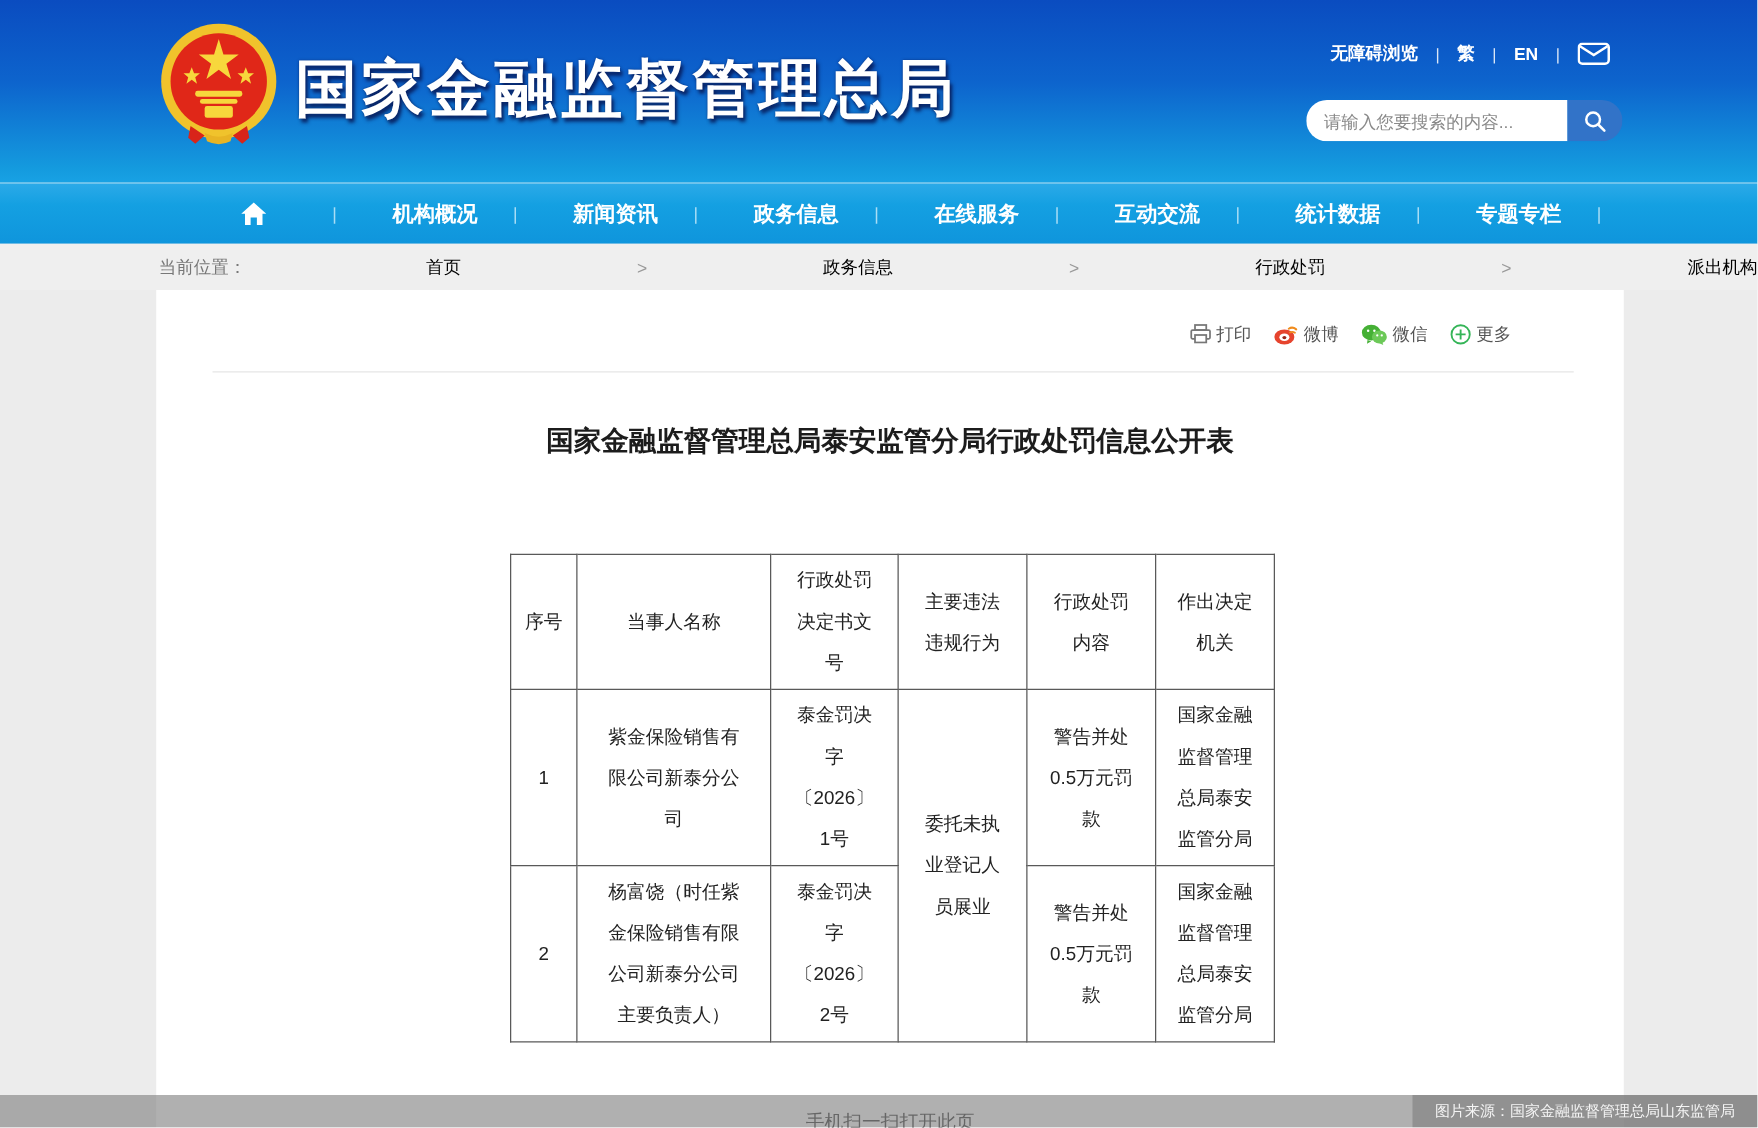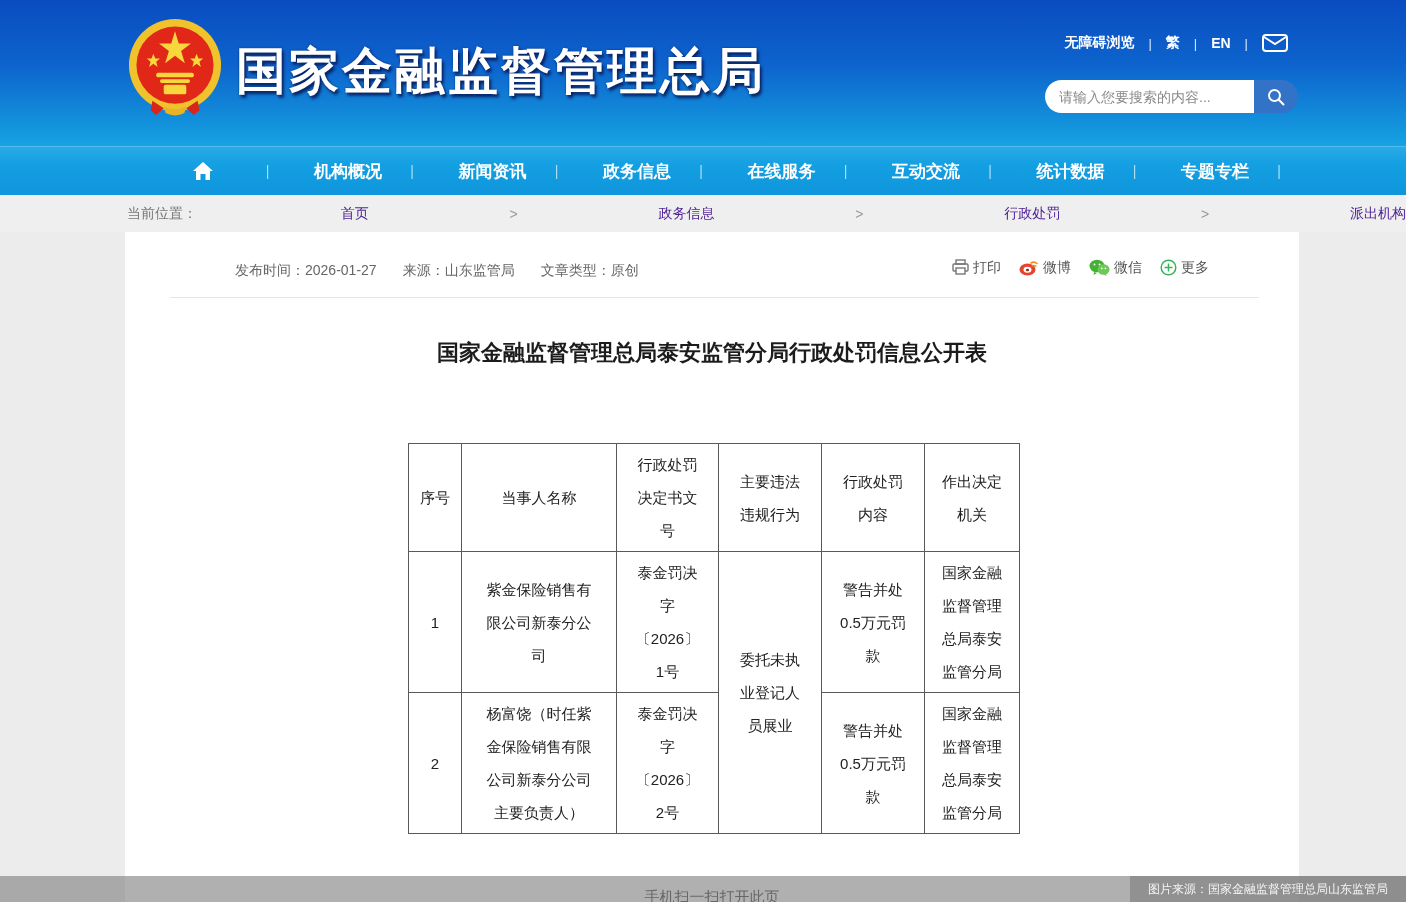--- a/index.html
+++ b/index.html
@@ -60,21 +60,21 @@
   }
   .nav-sep { color:#cfeefb; font-size:14px; opacity:.8; }
   .home-icon { display:inline-flex; width:22px; height:20px; vertical-align:middle; }
 
   
   .breadcrumb {
     position:absolute; top:195px; left:0; width:1406px; height:37px;
     background:#efefef; display:flex; align-items:center;
     padding-left:127px; font-size:14px; color:#888;justify-content:space-between;
   }
-  .breadcrumb .crumb { color:#4c1d95; cursor:pointer; }
+  .breadcrumb .crumb { color:#000000; cursor:pointer; }
   .breadcrumb .bsep { margin:0 7px; color:#999; }
   .breadcrumb .loc-label { color:#777; margin-right:10px; }
 
   
   .card {
     position:absolute; top:232px; left:125px; width:1174px; height:670px;
     background:#ffffff;
   }
   .meta-row {
     position:absolute; top:24px; left:0; width:100%; height:30px;
@@ -207,31 +207,20 @@
   <span class="crumb">政务信息</span>
   <span class="bsep">&gt;</span>
   <span class="crumb">行政处罚</span>
   <span class="bsep">&gt;</span>
   <span class="crumb">派出机构</span>
 </div>
 
 <div class="card">
 
   <div class="meta-row">
-    <div class="meta-left">
-      <span>
-        <span>发布时间：</span><span>2026-01-27</span>
-      </span>
-      <span>
-        <span>来源：</span><span>山东监管局</span>
-      </span>
-      <span>
-        <span>文章类型：</span><span>原创</span>
-      </span>
-    </div>
     <div class="meta-right">
       <span class="share-item">
         <svg width="17" height="16" viewBox="0 0 17 16">
           <rect x="4" y="1" width="9" height="4" fill="none" stroke="#777" stroke-width="1.4"></rect>
           <rect x="1" y="5" width="15" height="7" rx="1" fill="none" stroke="#777" stroke-width="1.4"></rect>
           <rect x="4" y="9" width="9" height="6" fill="#fff" stroke="#777" stroke-width="1.4"></rect>
         </svg>
         <span>打印</span>
       </span>
       <span class="share-item">

